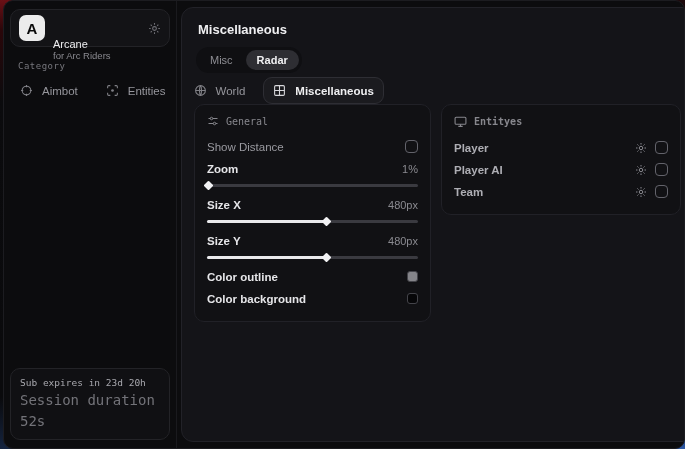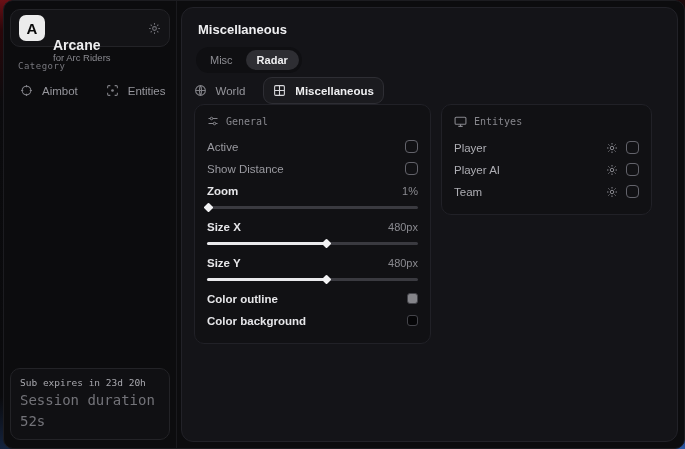--- a/index.html
+++ b/index.html
@@ -19,21 +19,21 @@
     display:flex; align-items:center; gap:8px;
     background:#131316; border:1px solid #232327; border-radius:10px;
     padding:6px 8px; height:38px;
   }
   .logo {
     width:26px; height:26px; border-radius:7px; background:#ececec;
     color:#0a0a0a; font-weight:bold; font-size:15px;
     display:flex; align-items:center; justify-content:center;
   }
   .profile-meta { flex:1; line-height:1.15; }
-  .profile-title { color:#ededef; font-size:14px; font-weight:bold;margin-top:44px; }
+  .profile-title { color:#ededef; font-size:11px; font-weight:normal;margin-top:44px; }
   .profile-sub { color:#8a8a90; font-size:9.5px; }
   .icon { display:inline-flex; align-items:center; justify-content:center; }
   .icon svg { display:block; }
   .category-label {
     font-family:"DejaVu Sans Mono", monospace;
     color:#77777d; font-size:9px; letter-spacing:.5px;
     margin:14px 0 6px 8px;
   }
   .nav { display:flex; flex-direction:row; gap:8px; }
   .nav-item {
@@ -64,21 +64,21 @@
   }
   .tab { font-size:11px; color:#8d8d93; padding:4px 11px; border-radius:999px; cursor:pointer; }
   .tab.active { background:#2e2e33; color:#f0f0f2; font-weight:bold; }
   .cards { display:flex; gap:10px; align-items:flex-start; }
   .card {
     background:#111114; border:1px solid #212127; border-radius:10px;
     padding:10px 12px 12px;
     margin-top:19px;
   }
   .card-general { width:237px; }
-  .card-entities { width:211px; }
+  .card-entities { width:240px;font-weight:bold; }
   .card-header {
     display:flex; align-items:center; gap:7px;
     font-family:"DejaVu Sans Mono", monospace;
     color:#87878d; font-size:10px; margin-bottom:9px;
   }
   .card-header .icon { color:#87878d; }
   .row {
     display:flex; align-items:center; justify-content:space-between;
     min-height:21px; margin-top:1px;
   }
@@ -190,24 +190,20 @@
             <span class="icon">
               <svg width="12" height="12" viewBox="0 0 24 24" fill="none" stroke="currentColor" stroke-width="2">
                   <path d="M3 7h18M3 17h18"></path>
                   <circle cx="9" cy="7" r="2.5" fill="#111114"></circle>
                   <circle cx="15" cy="17" r="2.5" fill="#111114"></circle>
                 </svg>
             </span>
             <span>General</span>
           </div>
 
-          <div class="row">
-            <span class="row-label">Active</span>
-            <span class="checkbox"></span>
-          </div>
           <div class="row">
             <span class="row-label">Show Distance</span>
             <span class="checkbox"></span>
           </div>
 
           <div class="row">
             <span class="row-label bright">Zoom</span>
             <span class="row-value">1%</span>
           </div>
           <div class="slider">

